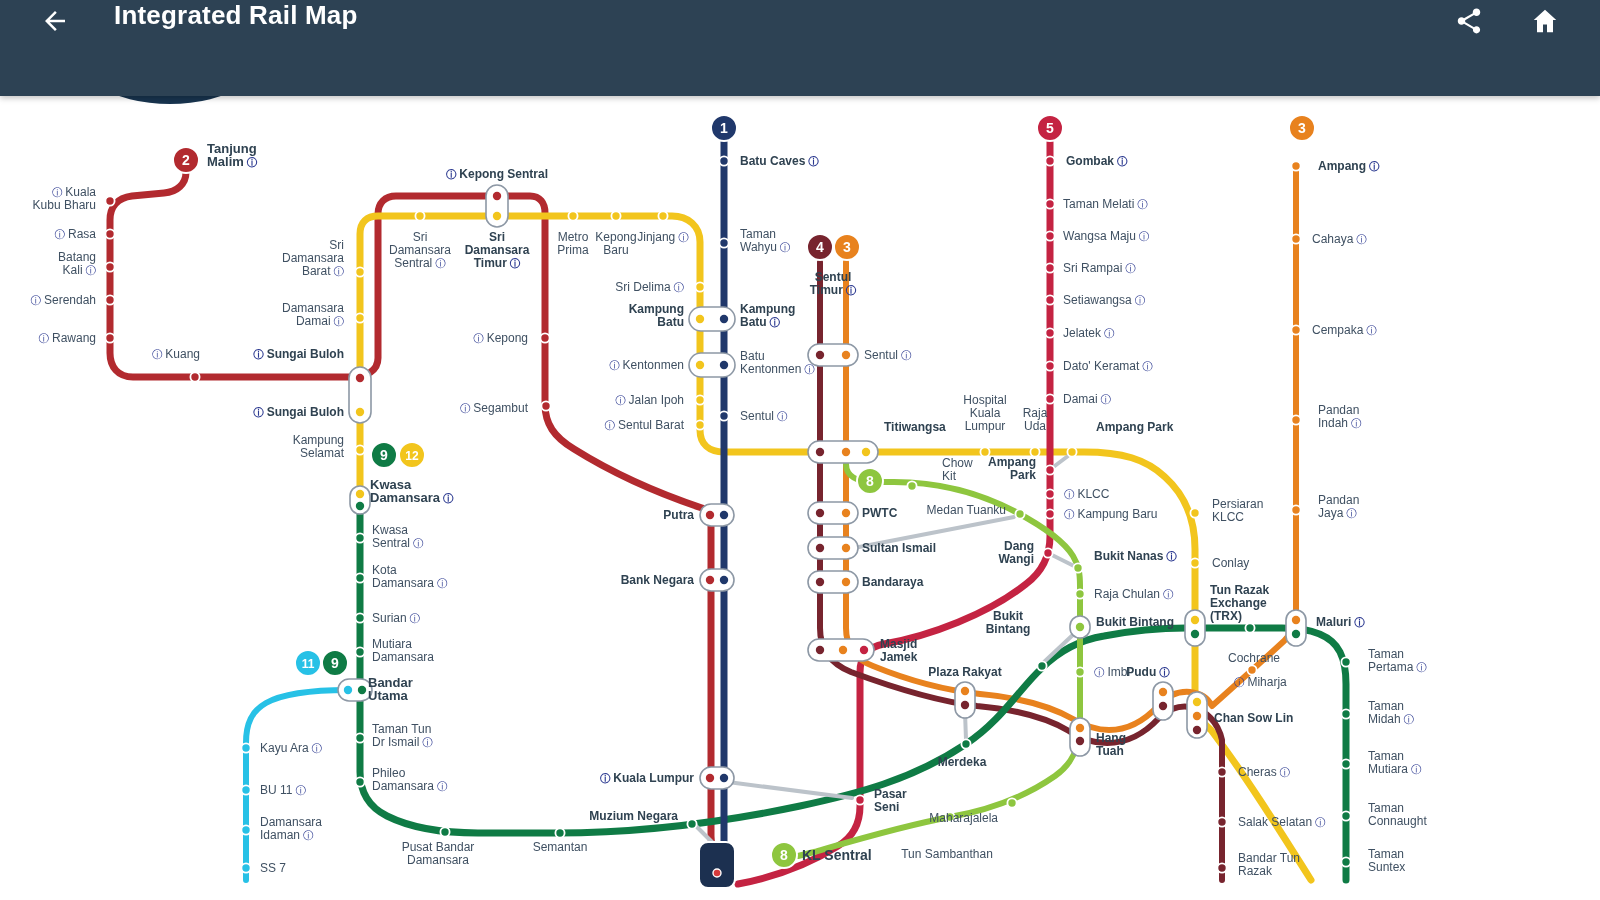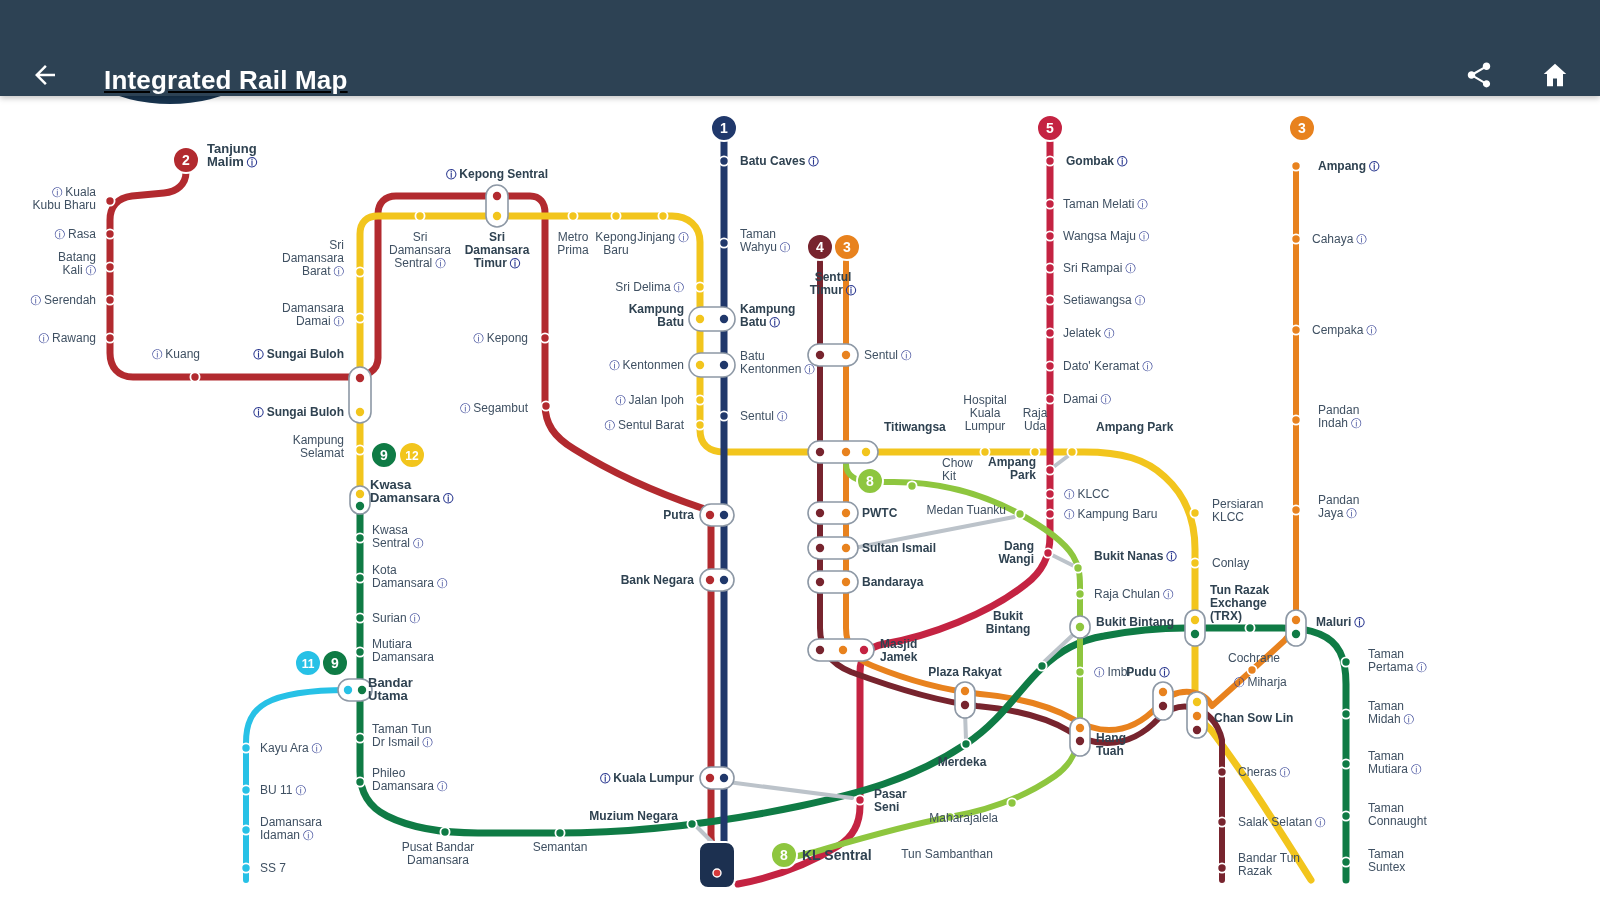--- a/index.html
+++ b/index.html
@@ -1,21 +1,21 @@
 <!DOCTYPE html>
 <html><head>
 <meta charset="utf-8">
 <style>
   html,body{margin:0;padding:0;width:1600px;height:900px;overflow:hidden;background:#fff;
     font-family:"Liberation Sans","DejaVu Sans",sans-serif;}
   .screen{position:relative;width:1600px;height:900px;}
   #rail-map{position:absolute;left:0;top:0;width:1600px;height:900px;display:block;}
   #rail-map text{font-family:"Liberation Sans","DejaVu Sans",sans-serif;}
-  header{position:absolute;left:0;top:0;width:100%;height:96px;display:flex;align-items:flex-end;
-    box-sizing:border-box;padding:0 24px;box-shadow:0 2px 6px rgba(0,0,0,.25);text-decoration:underline;}
+  header{position:absolute;left:0;top:0;width:100%;height:96px;display:flex;align-items:flex-start;
+    box-sizing:border-box;padding:0 34px;box-shadow:0 2px 6px rgba(0,0,0,.25);}
   header .icon-btn{background:none;border:none;padding:6px;cursor:pointer;display:flex;align-items:center;}
   header .icon-btn svg{width:30px;height:30px;}
   #page-title{color:#ffffff;font-size:26px;font-weight:700;margin:0 0 0 38px;letter-spacing:.2px;}
   .spacer{flex:1;}
   header .right-group{display:flex;gap:34px;}
 </style>
 </head>
 <body>
 
 <div class="screen">

